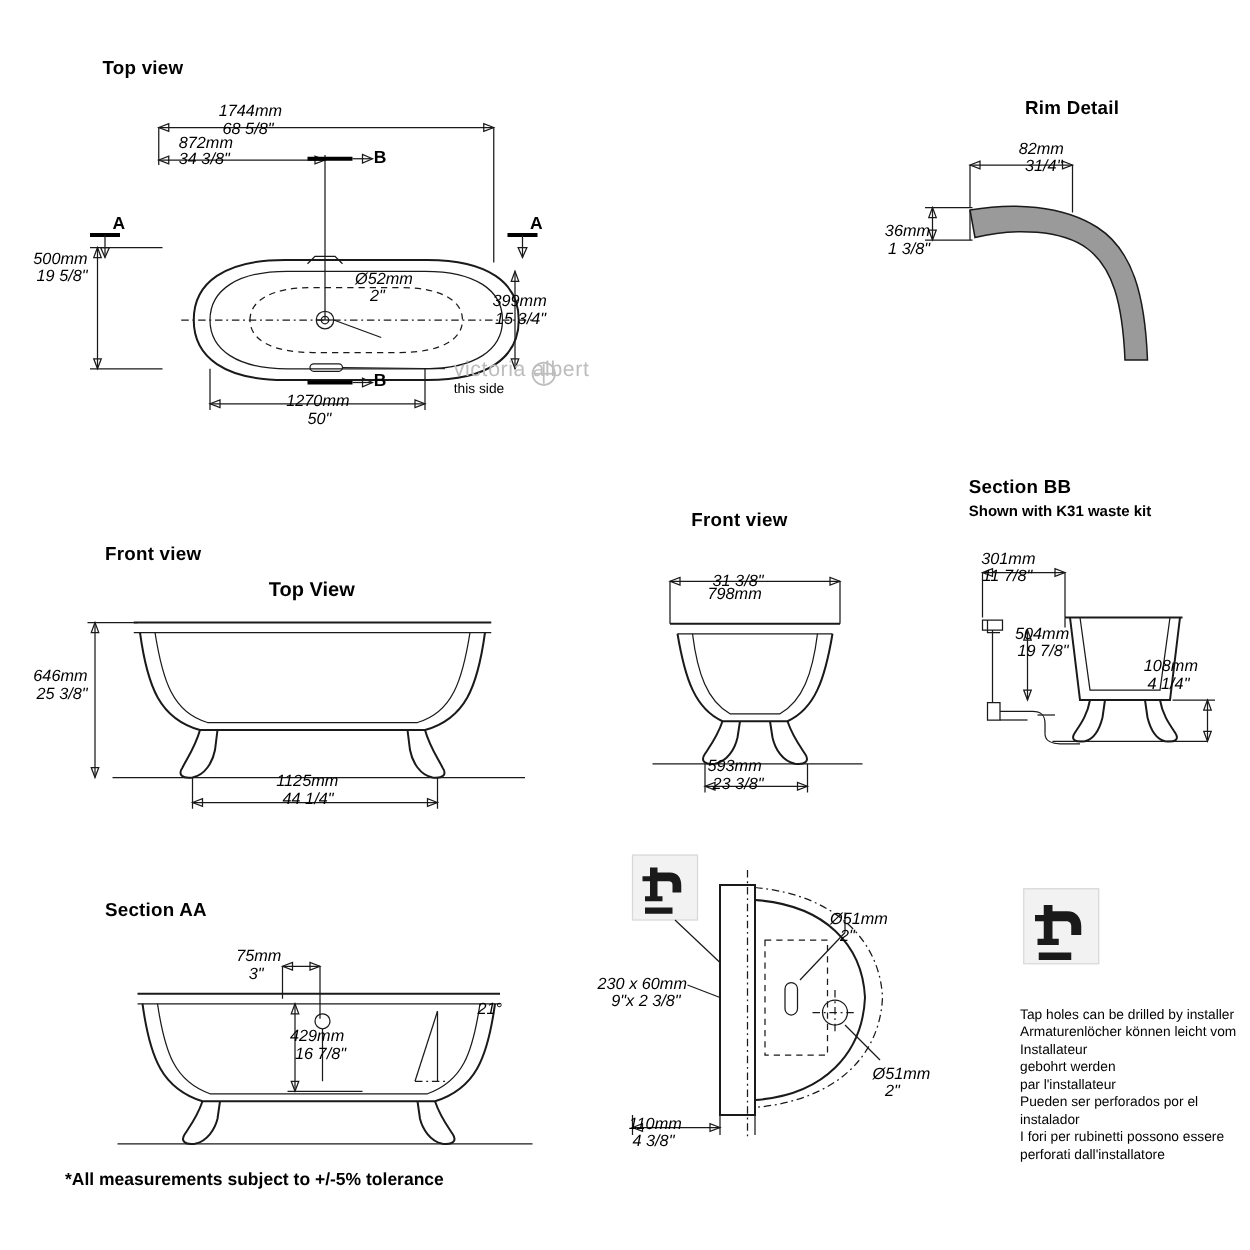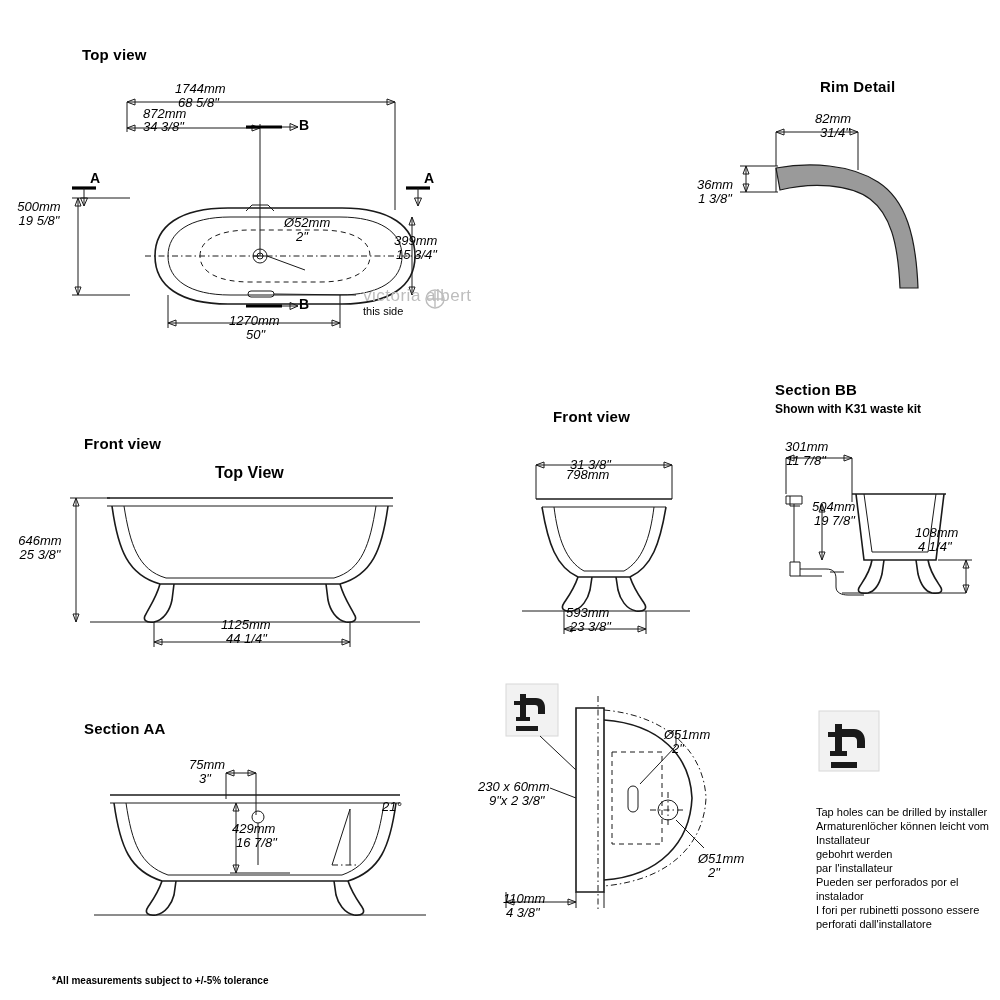--- a/index.html
+++ b/index.html
@@ -9,32 +9,32 @@
     font-family:"Liberation Sans", sans-serif;
     color:#000;
     position:relative;
     overflow:hidden;
   }
   .stage{position:absolute;left:0;top:0;width:1000px;height:1000px;border-radius:20px;}
   .abs{position:absolute;}
   .title{font-weight:bold;font-size:15px;letter-spacing:.2px;}
   .subtitle{font-weight:bold;font-size:12px;}
   .dim{font-size:13px;line-height:13.5px;text-align:center;white-space:nowrap;font-style:italic;}
-  .dim.left{text-align:center;}
+  .dim.left{text-align:right;}
   .note{font-size:11px;line-height:14px;}
   .tiny{font-size:11px;line-height:13px;}
   svg{display:block;overflow:visible;}
   .ln{stroke:#1a1a1a;stroke-width:1;fill:none;}
   .ln2{stroke:#1a1a1a;stroke-width:1.6;fill:none;}
   .thick{stroke:#000;stroke-width:3.2;fill:none;}
   .dash{stroke:#1a1a1a;stroke-width:1;fill:none;stroke-dasharray:6 3 1.5 3;}
   .dashed{stroke:#1a1a1a;stroke-width:1;fill:none;stroke-dasharray:5 4;}
   .fillgray{fill:#9a9a9a;stroke:#1a1a1a;stroke-width:1.2;}
   .wm{color:#bdbdbd;font-size:17px;letter-spacing:.5px;white-space:nowrap;}
-  .footer{font-weight:bold;font-size:10px;margin-top:40px;}
+  .footer{font-weight:bold;font-size:14px;}
   .iconbox{background:#f2f2f2;border:1px solid #d8d8d8;}
 </style>
 </head>
 <body>
 
 <div class="stage">
 
   <div class="abs title" style="left:82px;top:46px;">Top view</div>
 
   <svg class="abs" style="left:50px;top:80px;" width="420" height="270">

